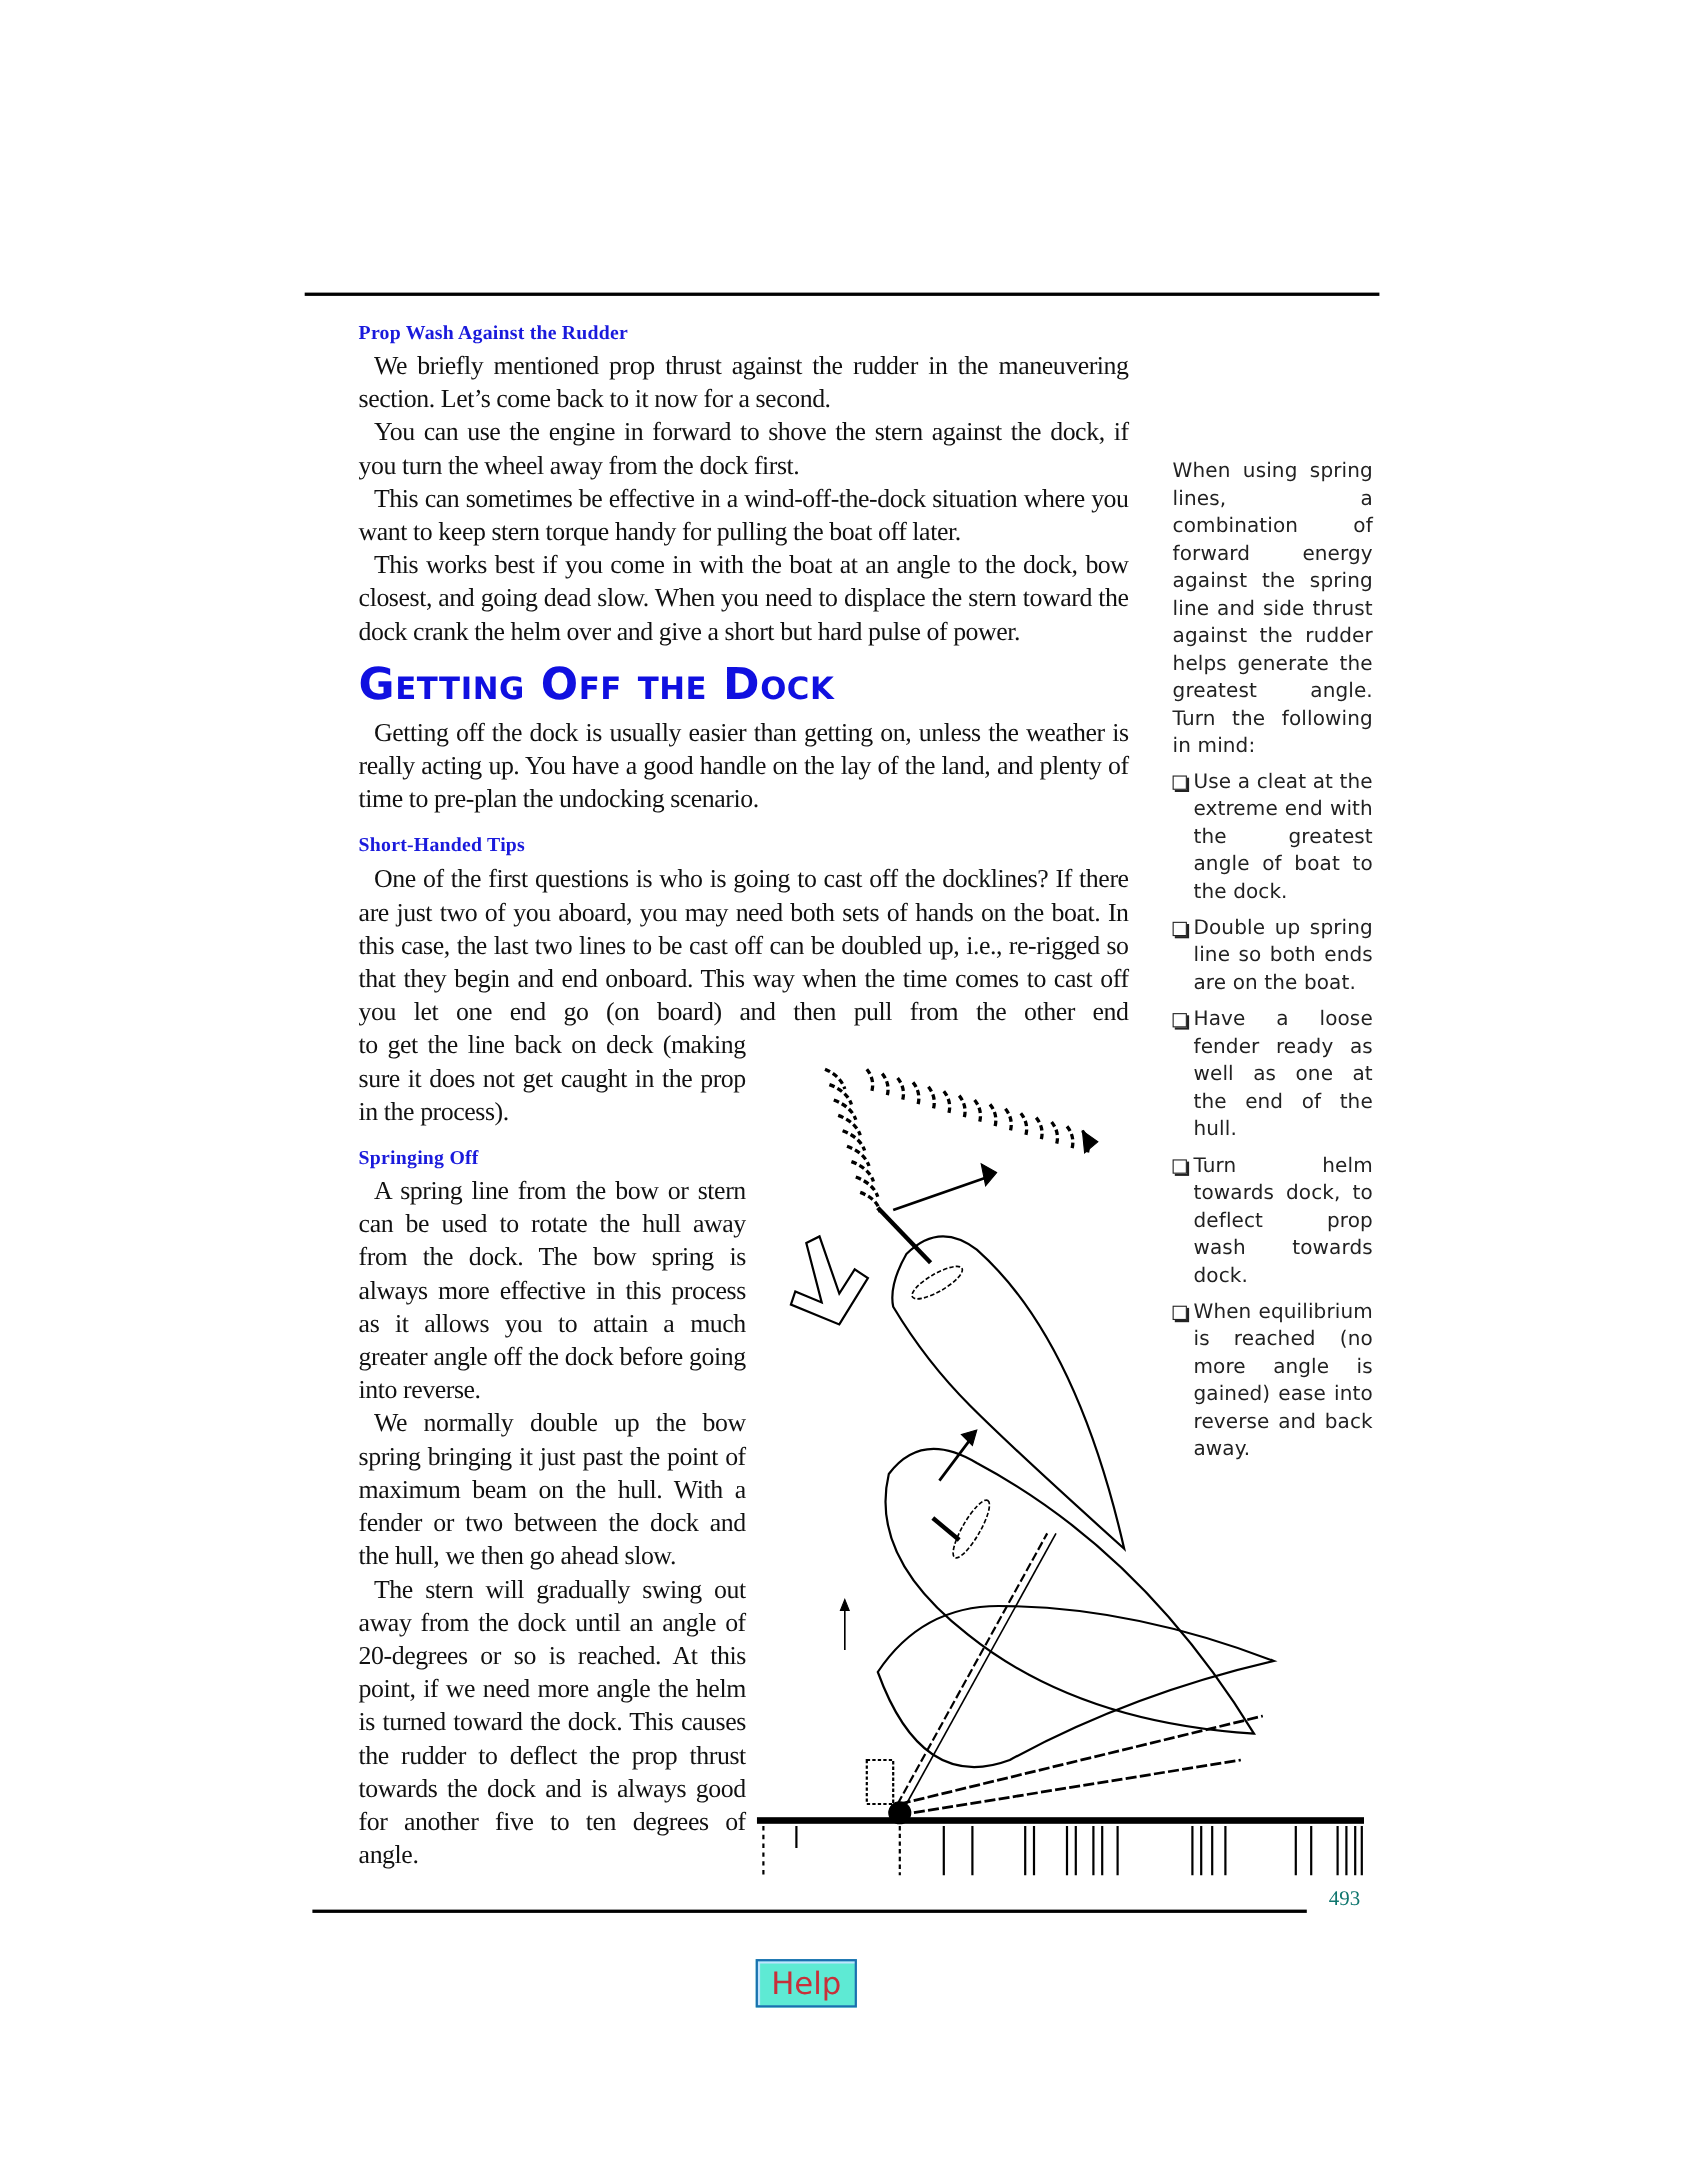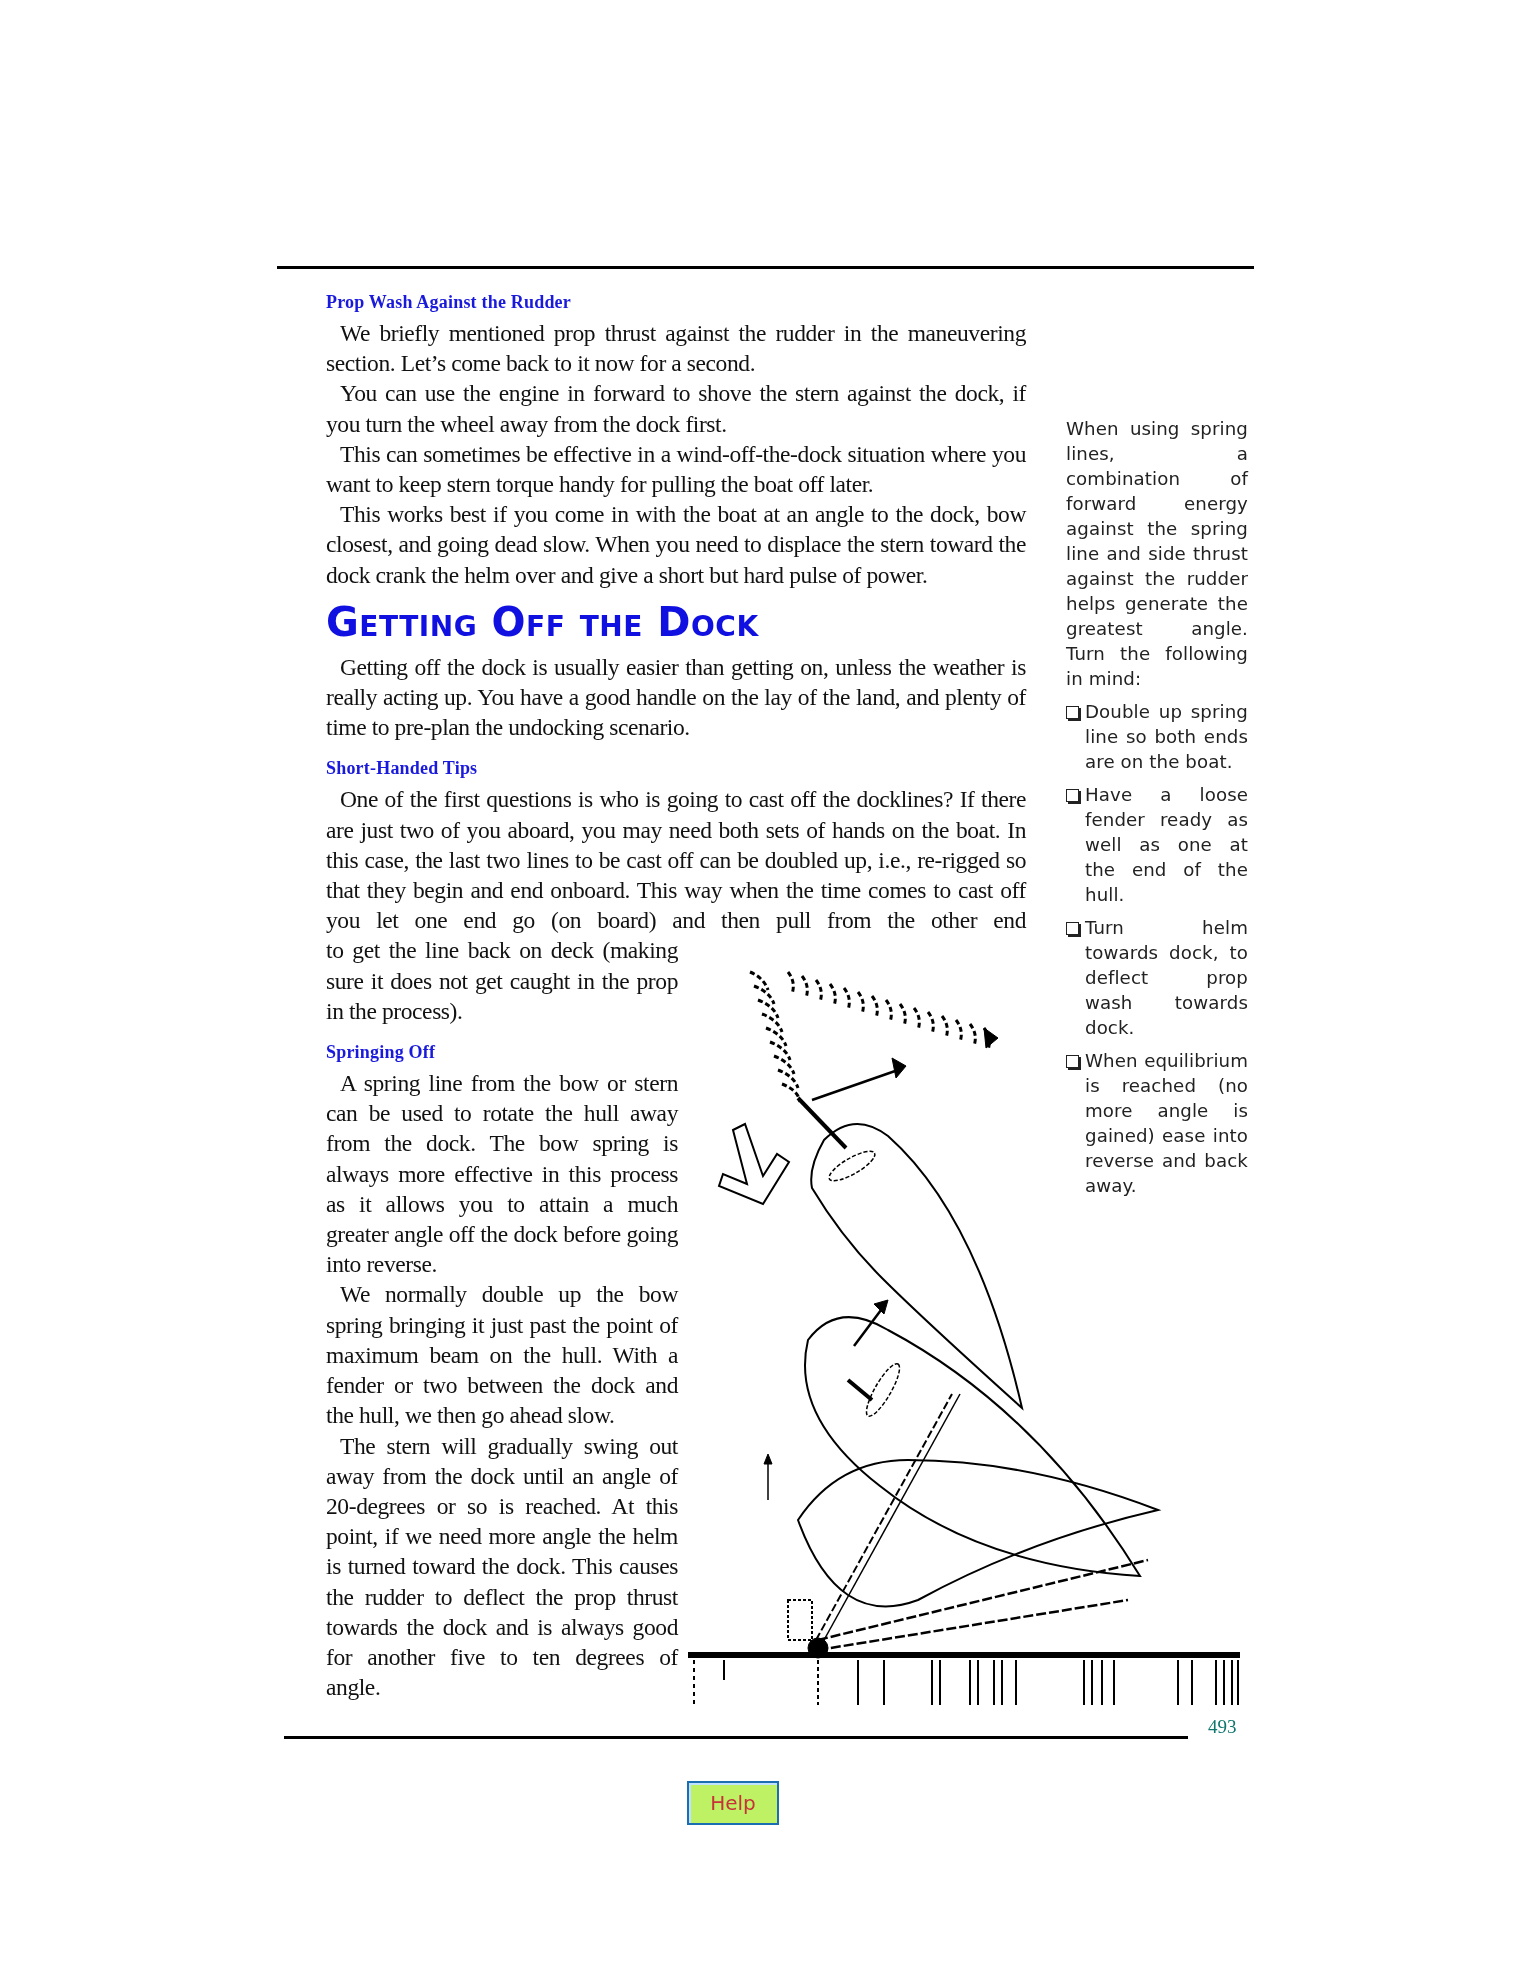--- a/index.html
+++ b/index.html
@@ -17,21 +17,21 @@
   .gap-small { height: 10px; }
 
   .sidebar { position: absolute; left: 1066px; top: 416px; width: 182px; font-family: "DejaVu Sans", sans-serif; font-size: 18.2px; line-height: 25px; color: #222; text-align: justify; letter-spacing: 0.1px; }
   .sidebar p { margin: 0 0 7px 0; }
   .sidebar ul { list-style: none; margin: 0; padding: 0; }
   .sidebar li { position: relative; padding-left: 19px; margin-bottom: 8px; }
   .box-icon { position: absolute; left: 0; top: 7px; width: 11px; height: 11px; border: 1px solid #222; box-shadow: 2px 2px 0 #222; background: #fff; }
 
   .figure { position: absolute; left: 688px; top: 960px; width: 560px; height: 745px; }
 
-  .help-btn { position: absolute; left: 687px; top: 1781px; width: 92px; height: 44px; background: #bef264; border: 2px solid #1b6fb0; box-shadow: inset 2px 2px 0 #bfe3ff; color: #c8303a; font-family: "DejaVu Sans", sans-serif; font-size: 20px; display: flex; align-items: center; justify-content: center; cursor: pointer; box-sizing: border-box; }
+  .help-btn { position: absolute; left: 687px; top: 1781px; width: 92px; height: 44px; background: #5eead4; border: 2px solid #1b6fb0; box-shadow: inset 2px 2px 0 #bfe3ff; color: #c8303a; font-family: "DejaVu Sans", sans-serif; font-size: 28px; display: flex; align-items: center; justify-content: center; cursor: pointer; box-sizing: border-box; }
 </style>
 </head>
 <body>
 
 <div class="page">
   <div class="rule-top"></div>
 
   <div class="col-main">
     <h3 class="subhead">Prop Wash Against the Rudder</h3>
     <p class="para">We briefly mentioned prop thrust against the rudder in the maneuvering section. Let’s come back to it now for a second.</p>
@@ -50,21 +50,21 @@
     <div class="gap-small"></div>
     <h3 class="subhead">Springing Off</h3>
     <p class="para narrow">A spring line from the bow or stern can be used to rotate the hull away from the dock. The bow spring is always more effective in this process as it allows you to attain a much greater angle off the dock before going into reverse.</p>
     <p class="para narrow">We normally double up the bow spring bringing it just past the point of maximum beam on the hull. With a fender or two between the dock and the hull, we then go ahead slow.</p>
     <p class="para narrow">The stern will gradually swing out away from the dock until an angle of 20-degrees or so is reached. At this point, if we need more angle the helm is turned toward the dock. This causes the rudder to deflect the prop thrust towards the dock and  is always good for another five to ten degrees of angle.</p>
   </div>
 
   <div class="sidebar">
     <p>When using spring lines, a combination of forward energy against the spring line and side thrust against the rudder helps generate the greatest angle. Turn the following in mind:</p>
     <ul>
-      <li><span class="box-icon"></span></li>
+      <li><span class="box-icon"></span><span>Use a cleat at the extreme end with the greatest angle of boat to the dock.</span></li>
       <li><span class="box-icon"></span><span>Double up spring line so both ends are on the boat.</span></li>
       <li><span class="box-icon"></span><span>Have a loose fender ready as well as one at the end of the hull.</span></li>
       <li><span class="box-icon"></span><span>Turn helm towards dock, to deflect prop wash towards dock.</span></li>
       <li><span class="box-icon"></span><span>When equilibrium is reached (no more angle is gained) ease into reverse and back away.</span></li>
     </ul>
   </div>
 
   <div class="figure">
     <svg width="560" height="745" viewBox="0 0 560 745" xmlns="http://www.w3.org/2000/svg" fill="none" stroke="#000">
 

